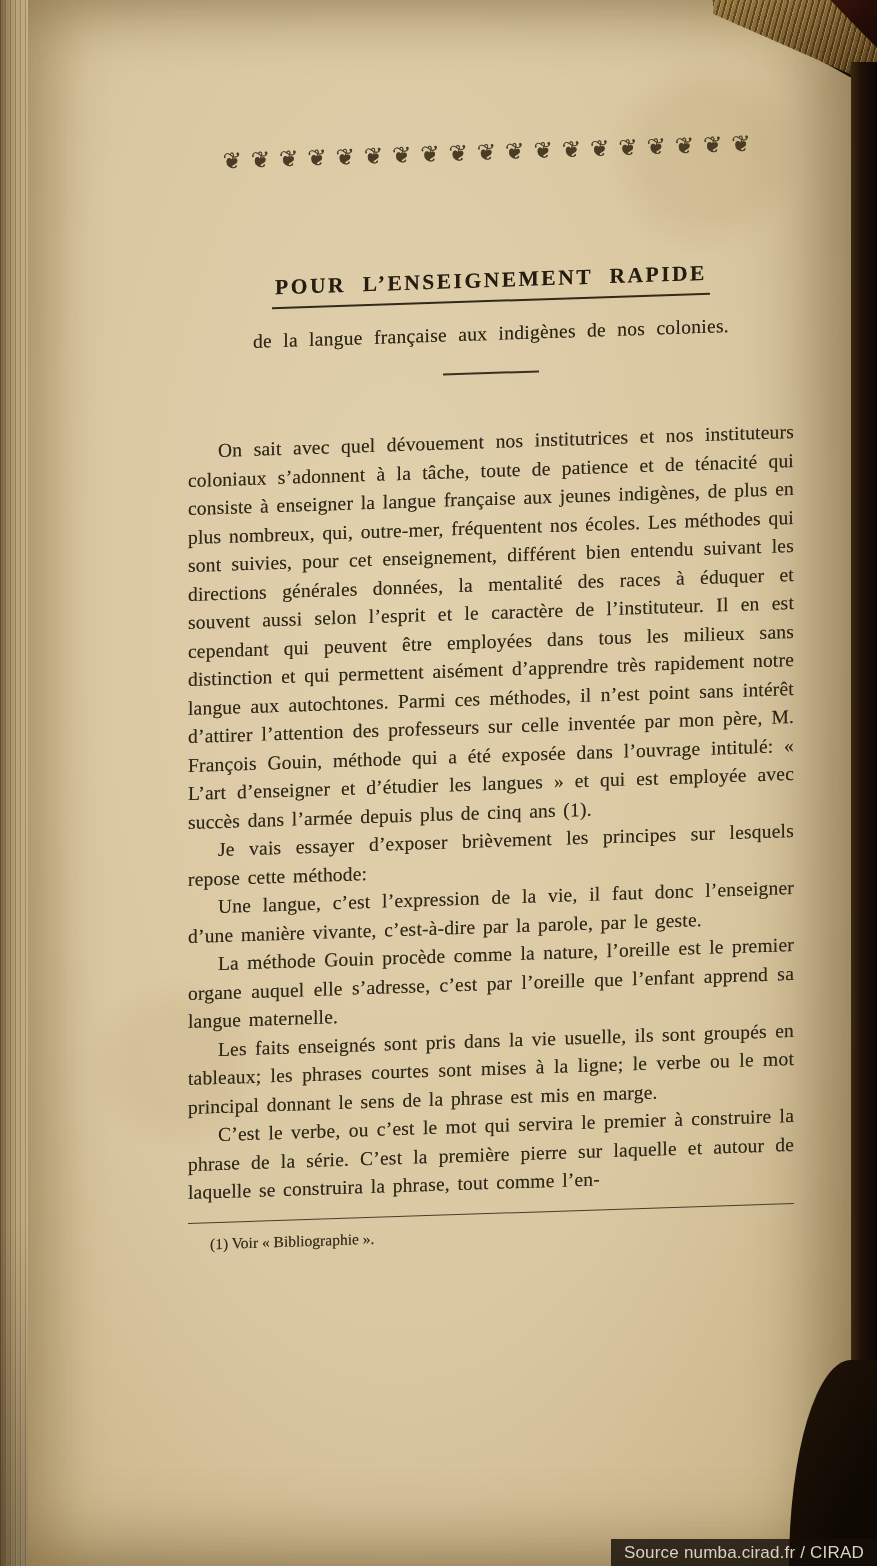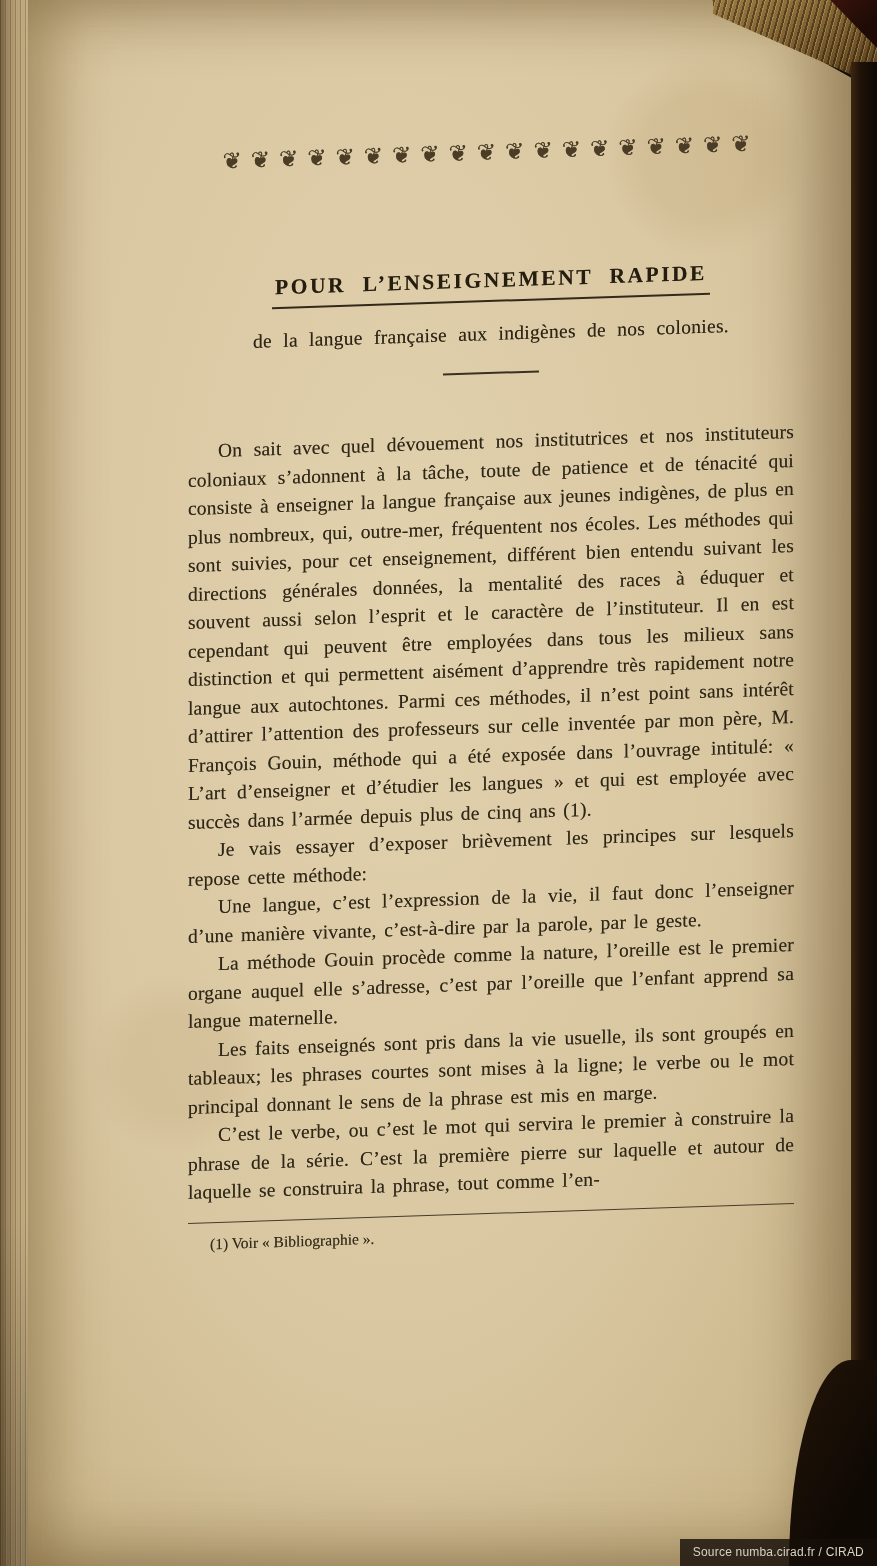--- a/index.html
+++ b/index.html
@@ -126,21 +126,21 @@
     line-height:22px;
     text-indent:22px;
     color:#332b1b;
   }
   .watermark-bar{
     position:absolute;right:0;bottom:0;z-index:10;
     height:27px;line-height:27px;
     padding:0 13px;
     background:rgba(22,15,8,.82);
     font-family:"Liberation Sans","DejaVu Sans",sans-serif;
-    font-size:12px;
+    font-size:17px;
     color:#d8d2c6;
     letter-spacing:.2px;
   }
 </style>
 </head>
 <body>
 
 <div class="scan">
 
   <div class="fore-edges"></div>

